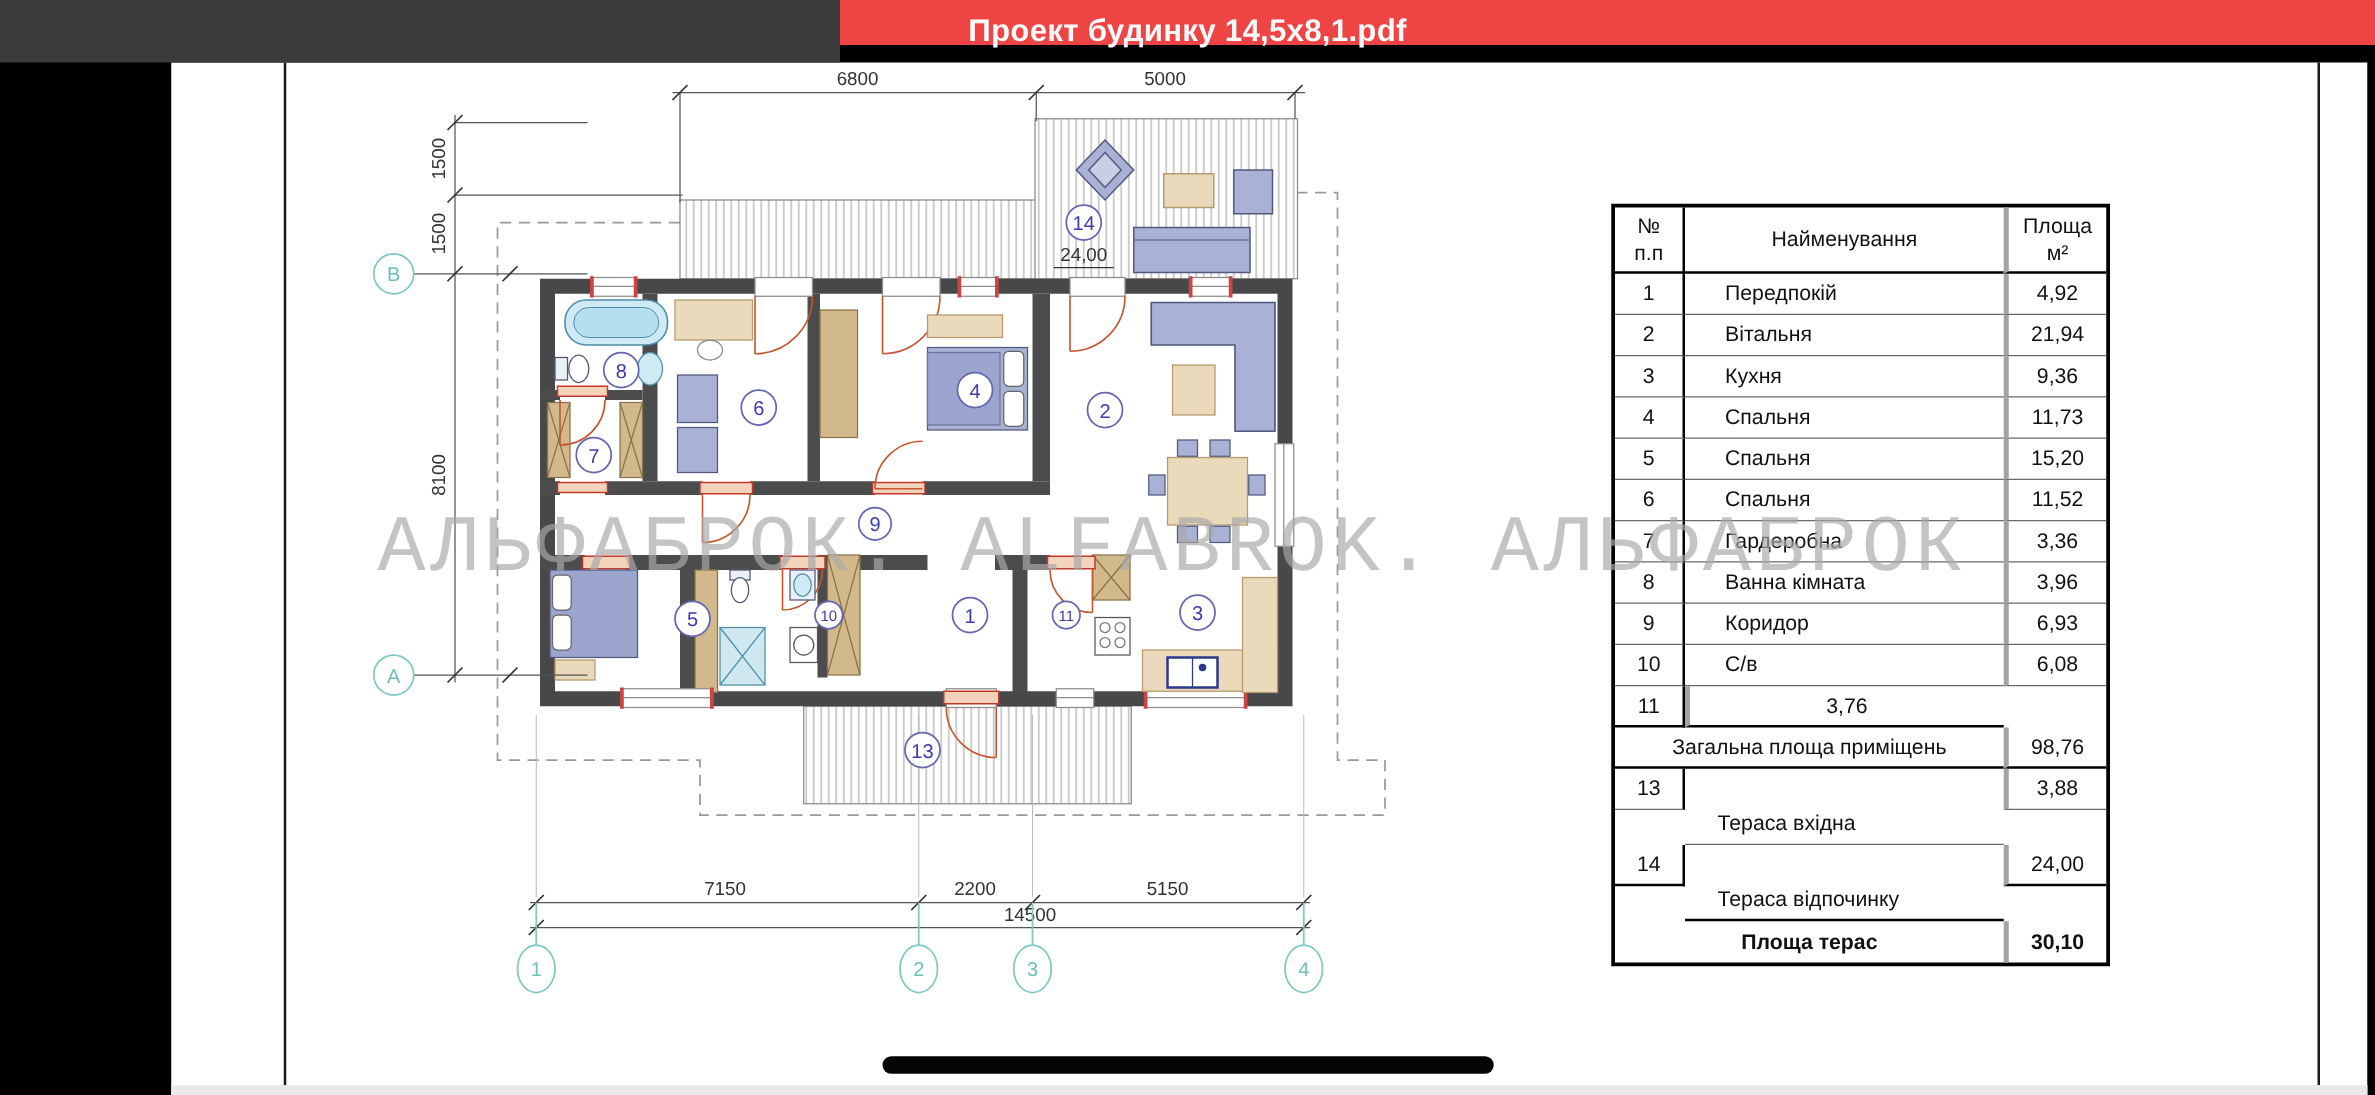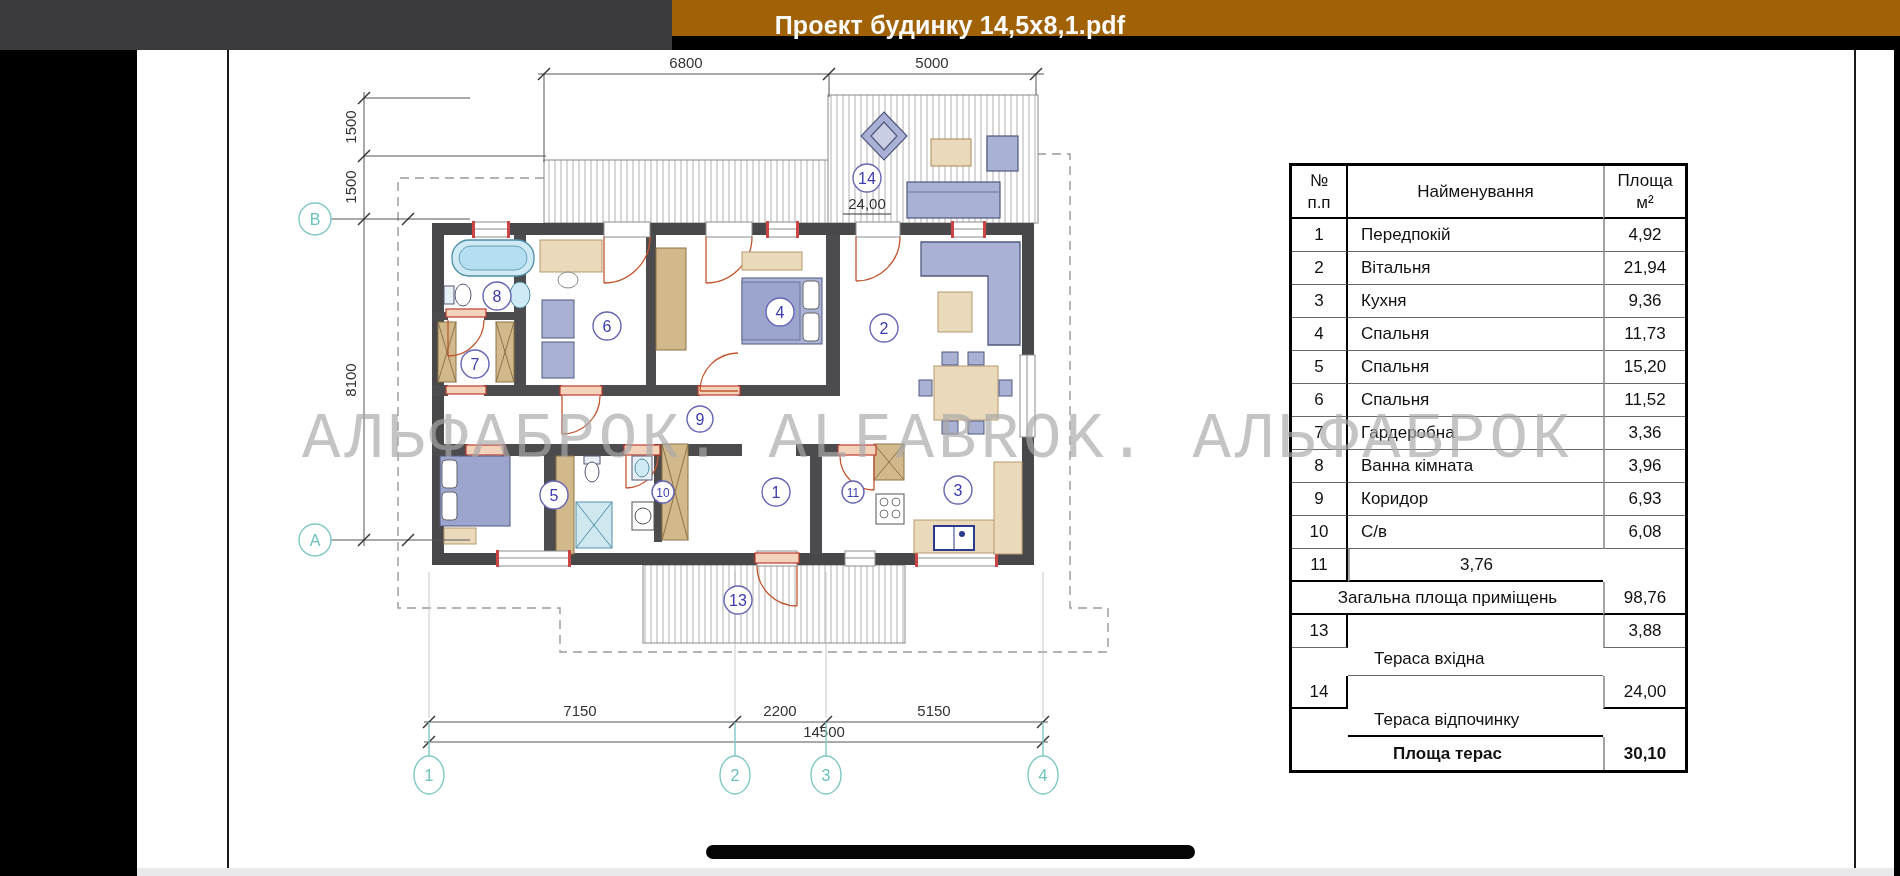--- a/index.html
+++ b/index.html
@@ -1,20 +1,20 @@
 <!DOCTYPE html>
 <html><head>
 <meta charset="utf-8">
 <style>
   html,body{margin:0;padding:0;background:#000;width:1900px;height:876px;overflow:hidden;
     font-family:"Liberation Sans", sans-serif;}
   .stage{position:absolute;left:0;top:0;width:1900px;height:876px;}
 
   
-  .topbar{position:absolute;left:0;top:0;width:1900px;height:36px;background:#a16207;z-index:40;}
+  .topbar{position:absolute;left:0;top:0;width:1900px;height:36px;background:#ef4444;z-index:40;}
   .topbar .seg-left{position:absolute;left:0;top:0;width:672px;height:50px;background:#3b3b3d;}
   .topbar .title{position:absolute;left:0;top:0;width:100%;height:50px;line-height:50px;
     text-align:center;color:#fafafa;font-size:25px;font-weight:600;letter-spacing:.2px;}
 
   
   .page{position:absolute;left:137px;top:50px;width:1757px;height:826px;background:#ffffff;z-index:1;}
   .side-black{position:absolute;top:50px;height:826px;background:#000;z-index:2;}
   .frame-line{position:absolute;top:50px;height:826px;width:2px;background:#1a1a1a;z-index:3;}
   .bottom-strip{position:absolute;left:137px;top:868px;width:1757px;height:8px;background:#e9e9ec;z-index:3;}
 
@@ -30,22 +30,22 @@
 
   
   .exp-title{position:absolute;left:1289px;top:98px;width:393px;text-align:center;z-index:10;
     font-size:21px;color:#111;letter-spacing:.5px;}
   .exp-table{position:absolute;left:1289px;top:163px;z-index:10;background:#fff;
     border:3px solid #000;display:grid;grid-template-columns:56px 255px 82px;
     font-size:17px;color:#111;}
   .exp-table .cell{display:flex;align-items:center;justify-content:center;
     border-bottom:1px solid #6a6a6a;height:33px;box-sizing:border-box;background:transparent;}
   .exp-table .c-num{border-right:2px solid #000;}
-  .exp-table .c-area{border-left:2px solid #a3a3a3;align-items:center;}
-  .exp-table .c-name{justify-content:flex-start;padding-left:13px;white-space:nowrap;}
+  .exp-table .c-area{border-left:4px solid #a3a3a3;align-items:center;}
+  .exp-table .c-name{justify-content:flex-start;padding-left:32px;white-space:nowrap;}
   .exp-table .c-name.indent{padding-left:26px;margin-top:28px;}
   .exp-table .hdr{height:53px;border-bottom:2px solid #000;flex-direction:column;line-height:22px;}
   .exp-table .thick{border-bottom:2px solid #000;}
   .exp-table .merged{grid-column:1 / 3;justify-content:center;padding-left:0;}
   .exp-table .nob{border-bottom:none;font-weight:bold;}
 </style>
 </head>
 <body>
 
 <div class="stage">

